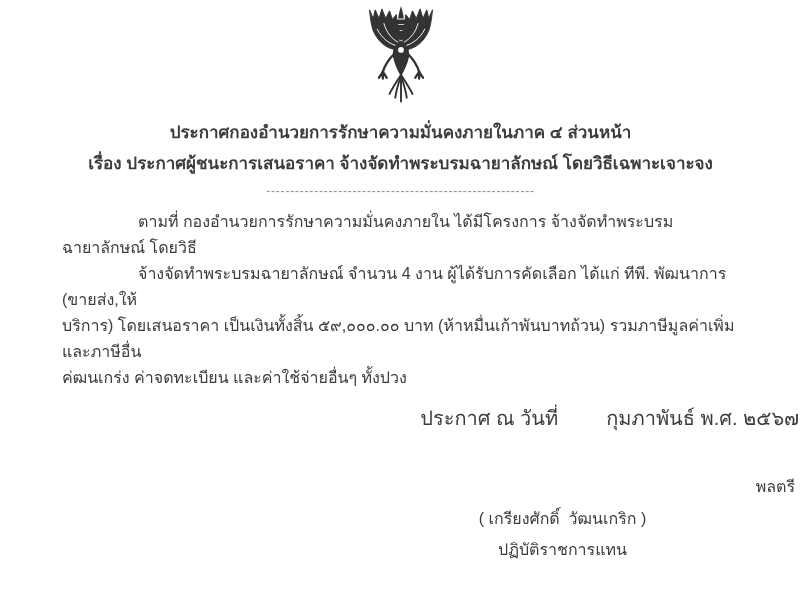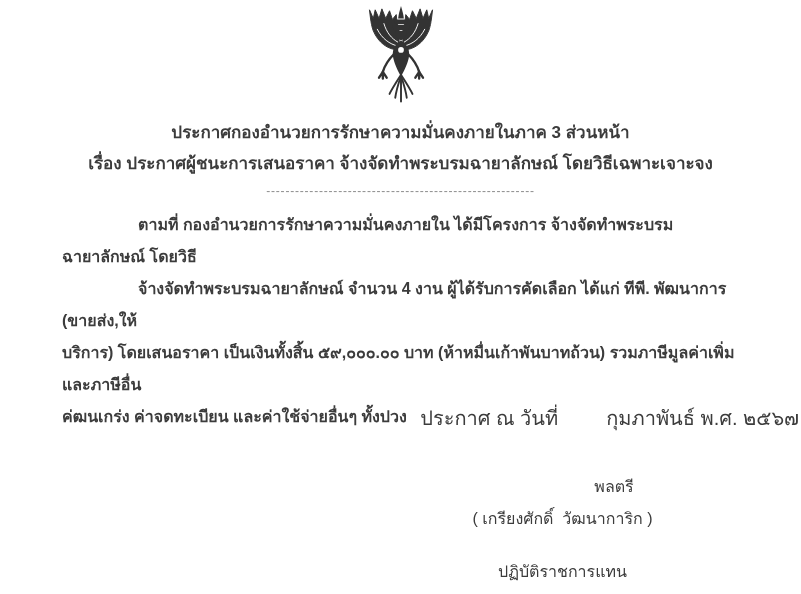--- a/index.html
+++ b/index.html
@@ -34,23 +34,22 @@
     color:#8f8f8f;
     font-size:12px;
     letter-spacing:0.8px;
     line-height:16px;
     font-weight:400;
   }
   .doc-body {
     position:absolute;
     top:209px; left:62px; width:680px;
     font-size:16px;
-    line-height:32px;
+    line-height:26px;
     text-align:left;
-    font-weight:bold;
   }
   .body-line { white-space:pre-wrap; }
   .indent { text-indent:76px; }
   .date-line {
     position:absolute;
     top:382px; left:398px;
     font-size:20px;
     line-height:24px;
     white-space:pre-wrap;
   }
@@ -58,28 +57,28 @@
     display:inline-block;
     width:48px;
   }
   .sig-block {
     position:absolute;
     top:472px; left:330px; width:465px;
     font-size:16px;
     text-align:center;
   }
   .sig-rank {
-    text-align:center;
+    text-align:right;
     padding-left:103px;
     line-height:30px;
     white-space:pre-wrap;
   }
   .sig-name { line-height:34px; white-space:pre-wrap; }
   .sig-pos1 { line-height:30px; white-space:pre-wrap; }
-  .sig-pos2 { line-height:28px; white-space:pre-wrap;margin-top:22px; }
+  .sig-pos2 { line-height:28px; white-space:pre-wrap; }
 </style>
 </head>
 <body>
 
 <div class="page">
 
   <div class="emblem-wrap">
     <svg viewBox="0 0 100 112" width="96" height="107" aria-hidden="true">
 
       <g fill="#333333" stroke="#333333" stroke-width="1">
@@ -114,35 +113,35 @@
         <path d="M50 72 C45 80 41 86 38 92"></path>
         <path d="M50 73 C47 82 45 88 44 96"></path>
         <path d="M50 74 L50 100"></path>
         <path d="M50 73 C53 82 55 88 56 96"></path>
         <path d="M50 72 C55 80 59 86 62 92"></path>
       </g>
     </svg>
   </div>
 
   <div class="doc-header">
-    <div class="title-line">ประกาศกองอำนวยการรักษาความมั่นคงภายในภาค 3 ส่วนหน้า</div>
+    <div class="title-line">ประกาศกองอำนวยการรักษาความมั่นคงภายในภาค ๔ ส่วนหน้า</div>
     <div class="title-line">เรื่อง ประกาศผู้ชนะการเสนอราคา จ้างจัดทำพระบรมฉายาลักษณ์ โดยวิธีเฉพาะเจาะจง</div>
     <div class="divider-row">--------------------------------------------------------</div>
   </div>
 
   <div class="doc-body">
     <div class="body-line indent">ตามที่ กองอำนวยการรักษาความมั่นคงภายใน ได้มีโครงการ จ้างจัดทำพระบรมฉายาลักษณ์ โดยวิธี</div>
     <div class="body-line indent">จ้างจัดทำพระบรมฉายาลักษณ์ จำนวน 4 งาน ผู้ได้รับการคัดเลือก ได้แก่ ทีพี. พัฒนาการ (ขายส่ง,ให้</div>
     <div class="body-line">บริการ) โดยเสนอราคา เป็นเงินทั้งสิ้น ๕๙,๐๐๐.๐๐ บาท (ห้าหมื่นเก้าพันบาทถ้วน) รวมภาษีมูลค่าเพิ่มและภาษีอื่น</div>
     <div class="body-line">ค่ฒนเกร่ง ค่าจดทะเบียน และค่าใช้จ่ายอื่นๆ ทั้งปวง</div>
   </div>
 
   <div class="date-line">
     <span>ประกาศ ณ วันที่</span><span class="day-blank"></span><span>กุมภาพันธ์ พ.ศ. ๒๕๖๗</span>
   </div>
 
   <div class="sig-block">
     <div class="sig-rank">พลตรี</div>
-    <div class="sig-name">( เกรียงศักดิ์  วัฒนาการิก )</div>
+    <div class="sig-name">( เกรียงศักดิ์  วัฒนเกริก )</div>
     <div class="sig-pos2">ปฏิบัติราชการแทน</div>
   </div>
 
 </div>
 
 </body></html>

